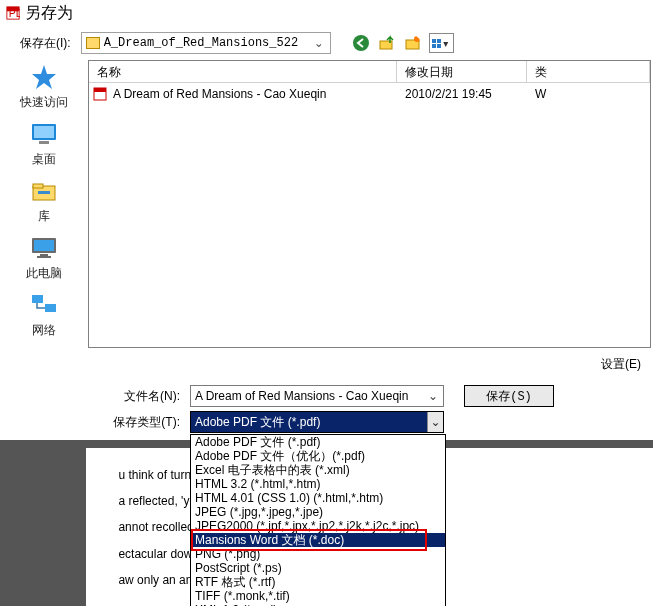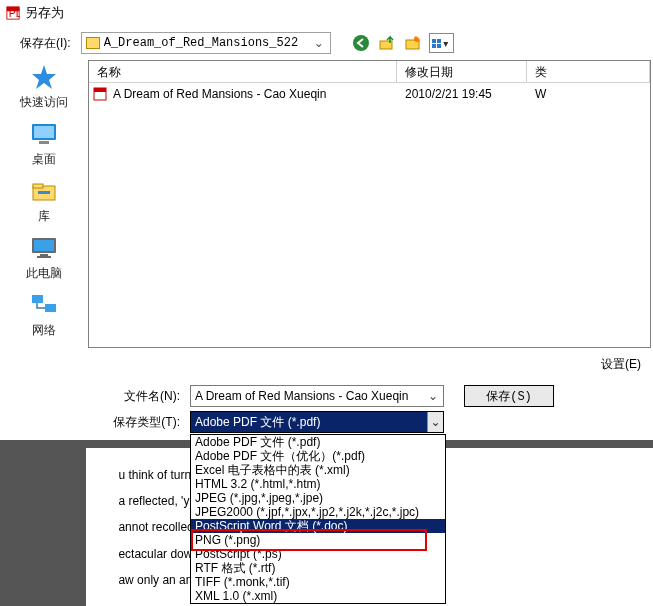--- a/index.html
+++ b/index.html
@@ -1,19 +1,19 @@
 <!DOCTYPE html>
 <html><head>
 <meta charset="utf-8">
 <style>
 * { box-sizing: border-box; margin: 0; padding: 0; font-family: "Microsoft YaHei", "SimSun", Tahoma, sans-serif; font-size: 12px; }
 body { background: #fff; width: 653px; height: 606px; overflow: hidden; position: relative; }
 .titlebar { display: flex; align-items: center; height: 26px; padding: 0 6px; background: #fff; }
 .titlebar .pdf-icon { width: 14px; height: 14px; margin-right: 5px; }
-.titlebar .title { font-size: 13px; }
+.titlebar .title { font-size: 16px; }
 .toprow { display: flex; align-items: center; height: 30px; padding: 4px 6px 0 20px; gap: 6px; }
 .toprow .lbl { margin-right: 4px; }
 .folder-combo { display: flex; align-items: center; border: 1px solid #a0a0a0; height: 22px; width: 250px; background: #fff; padding: 0 4px; }
 .folder-combo .fld-ico { width: 14px; height: 12px; background: #ffd96b; border: 1px solid #b58a00; margin-right: 4px; }
 .folder-combo .fld-name { flex: 1; font-family: "Courier New", monospace; font-size: 12px; }
 .folder-combo .dd { width: 14px; text-align: center; color: #555; }
 .tool-icons { display: flex; align-items: center; gap: 6px; margin-left: 14px; }
 .ico-btn { width: 20px; height: 20px; display: flex; align-items: center; justify-content: center; cursor: pointer; }
 .view-btn { display: flex; align-items: center; border: 1px solid #888; height: 20px; padding: 0 2px; }
 .view-btn .grid { display: grid; grid-template-columns: 4px 4px; grid-template-rows: 4px 4px; gap: 1px; }
@@ -197,23 +197,24 @@
     <span class="blbl">保存类型(T):</span>
     <div class="type-combo">
       <span class="sel-bg">Adobe PDF 文件 (*.pdf)</span>
       <span class="dd">⌄</span>
       <div class="dropdown-list" id="type-dd">
         <div class="red-box" style="top: 94px;"></div>
       <div class="opt">Adobe PDF 文件 (*.pdf)</div>
           <div class="opt">Adobe PDF 文件（优化）(*.pdf)</div>
           <div class="opt">Excel 电子表格中的表 (*.xml)</div>
           <div class="opt">HTML 3.2 (*.html,*.htm)</div>
+          <div class="opt">HTML 4.01 (CSS 1.0) (*.html,*.htm)</div>
           <div class="opt">JPEG (*.jpg,*.jpeg,*.jpe)</div>
           <div class="opt">JPEG2000 (*.jpf,*.jpx,*.jp2,*.j2k,*.j2c,*.jpc)</div>
-          <div class="opt sel">PostScript Word 文档 (*.doc)</div>
+          <div class="opt sel">Mansions Word 文档 (*.doc)</div>
           <div class="opt">PNG (*.png)</div>
           <div class="opt">PostScript (*.ps)</div>
           <div class="opt">RTF 格式 (*.rtf)</div>
           <div class="opt">TIFF (*.monk,*.tif)</div>
           <div class="opt">XML 1.0 (*.xml)</div>
         </div>
     </div>
   </div>
 </div>
 

